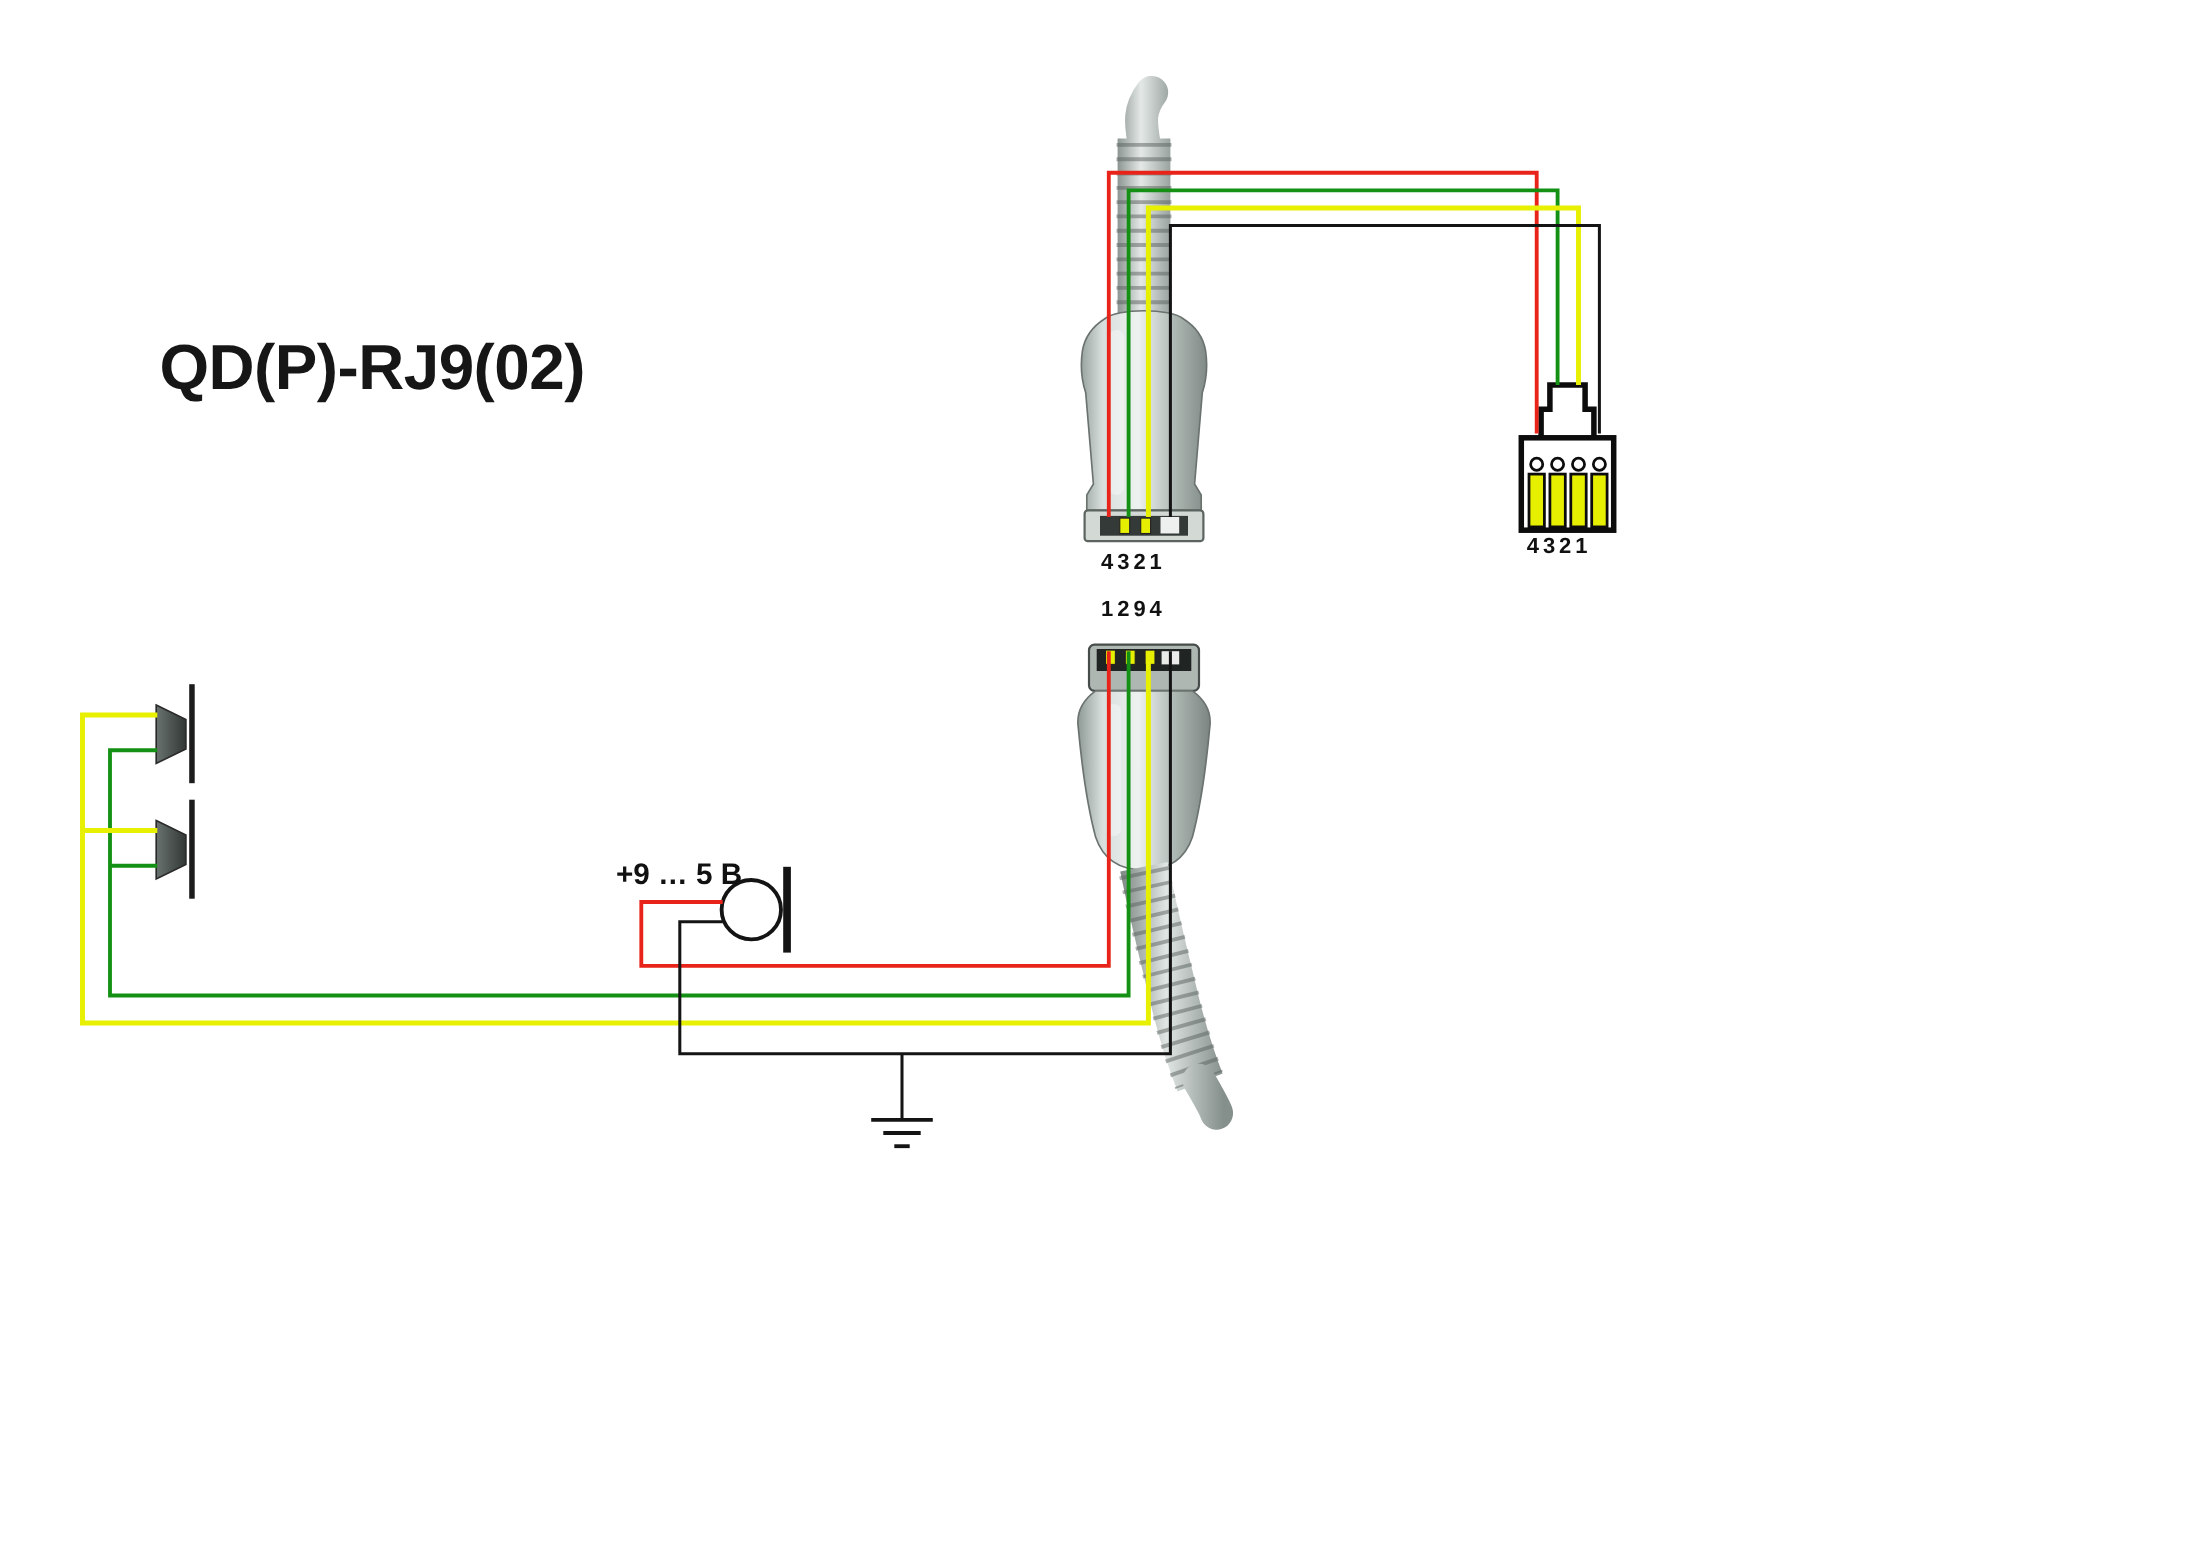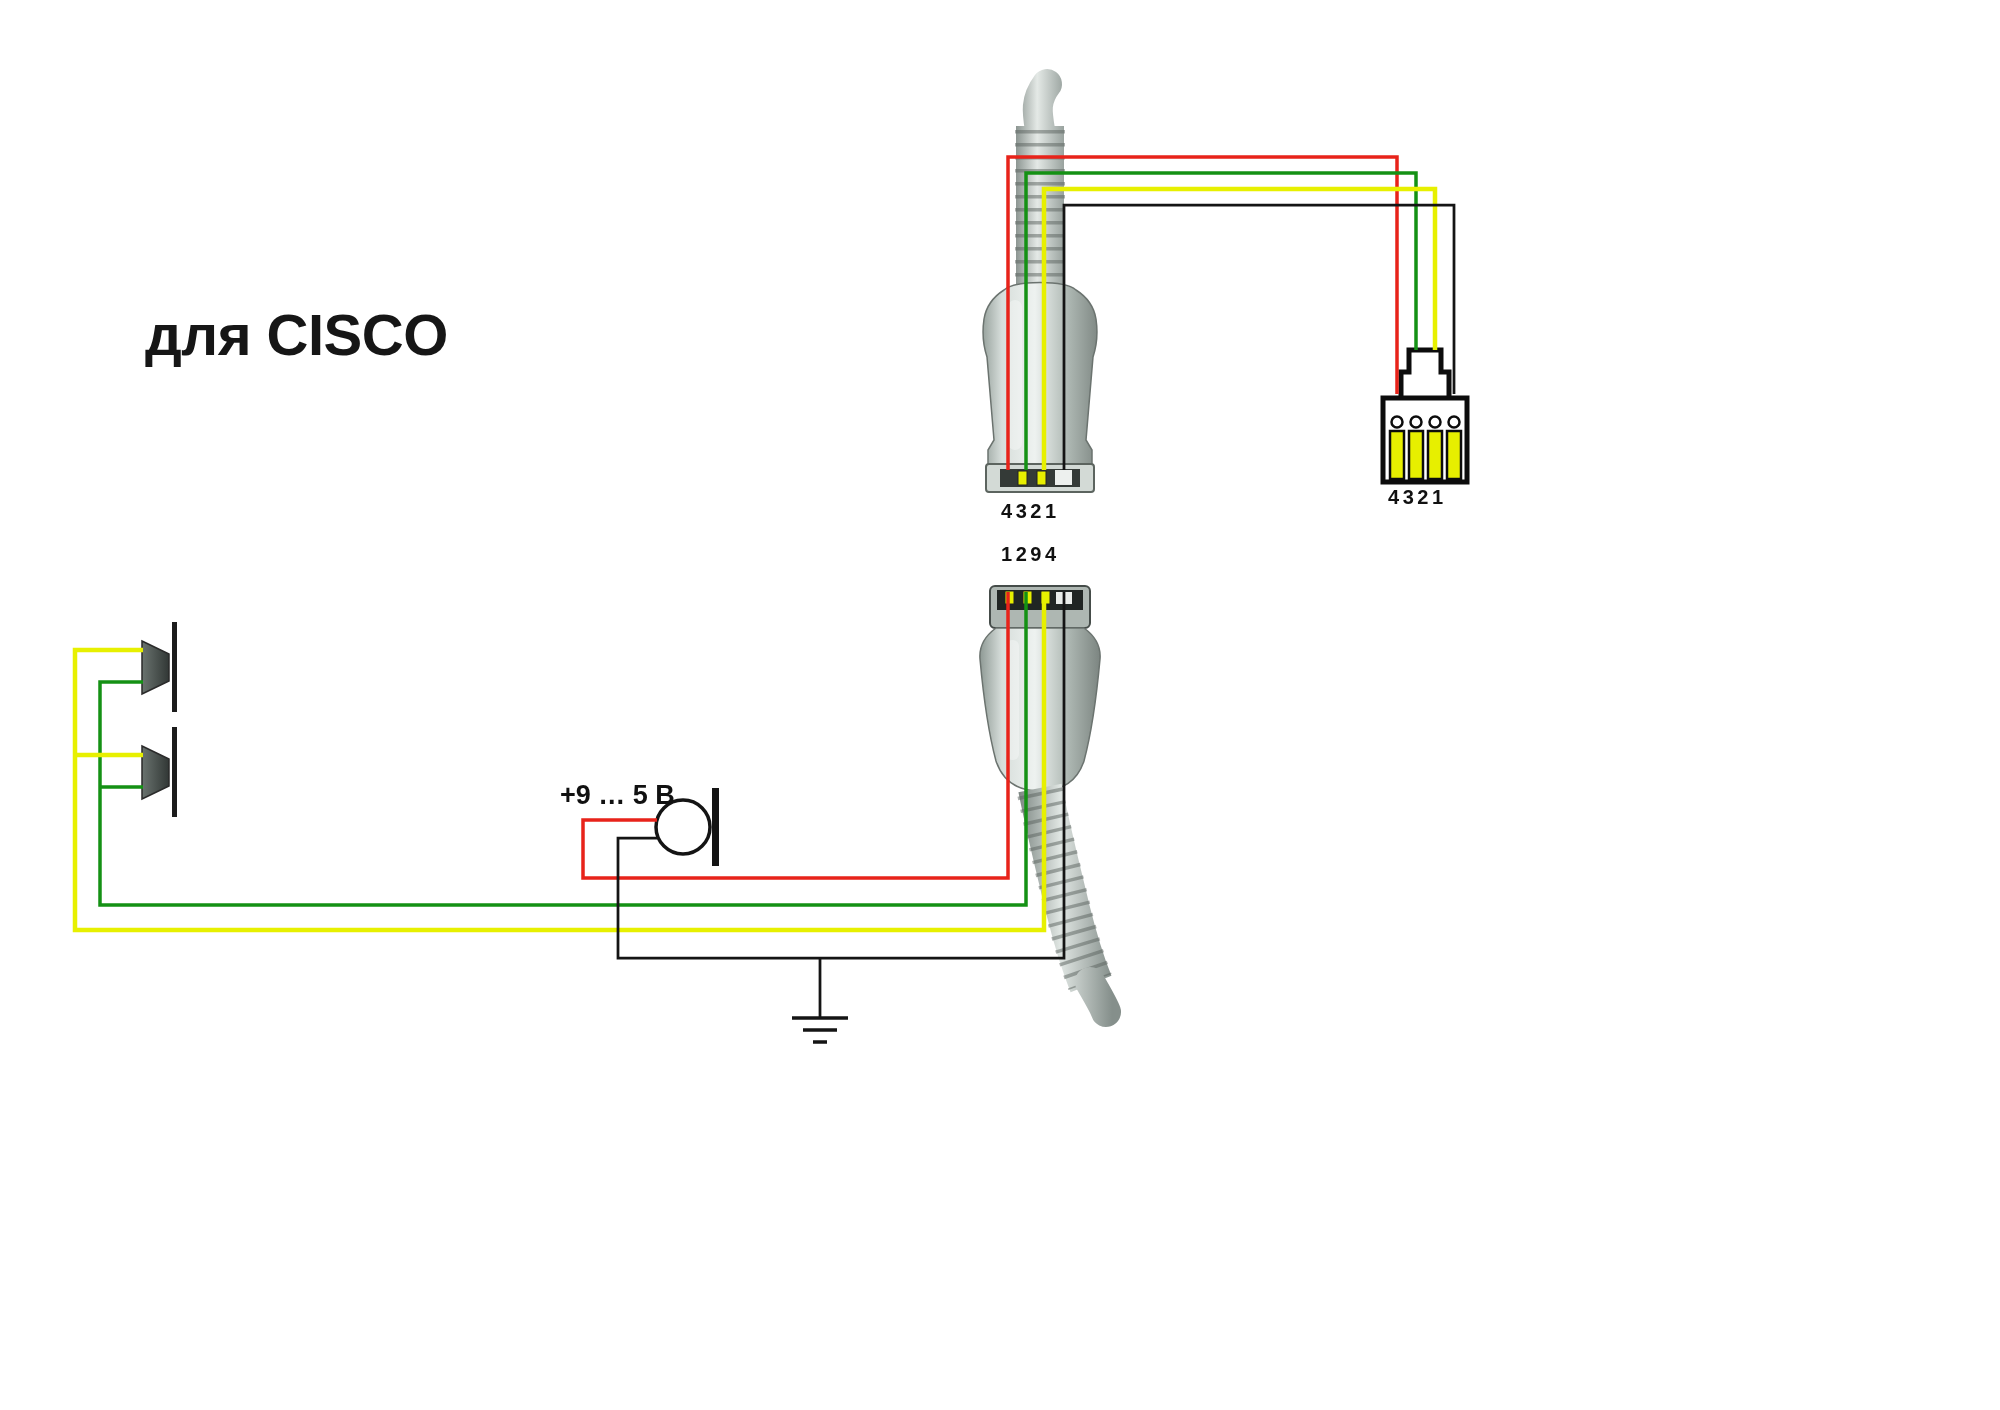--- a/index.html
+++ b/index.html
@@ -131,21 +131,21 @@
     </g>
 
     <g stroke="#141414" stroke-width="3.5">
       <line x1="792" y1="1018" x2="848" y2="1018"></line>
       <line x1="803" y1="1030" x2="837" y2="1030"></line>
       <line x1="813" y1="1042" x2="827" y2="1042"></line>
     </g>
   </svg>
 
   <div id="title" class="label">
-    <div>для CISCO</div>
+    <div>QD(P)-RJ9(02)</div>
   </div>
 
   <div id="qd-top-pins" class="label pins">4 3 2 1</div>
 
   <div id="qd-bottom-pins" class="label pins">1 2 9 4</div>
 
   <div id="rj9-pins" class="label pins">4 3 2 1</div>
 
   <div id="mic-voltage" class="label">+9 … 5 В</div>
 </div>

